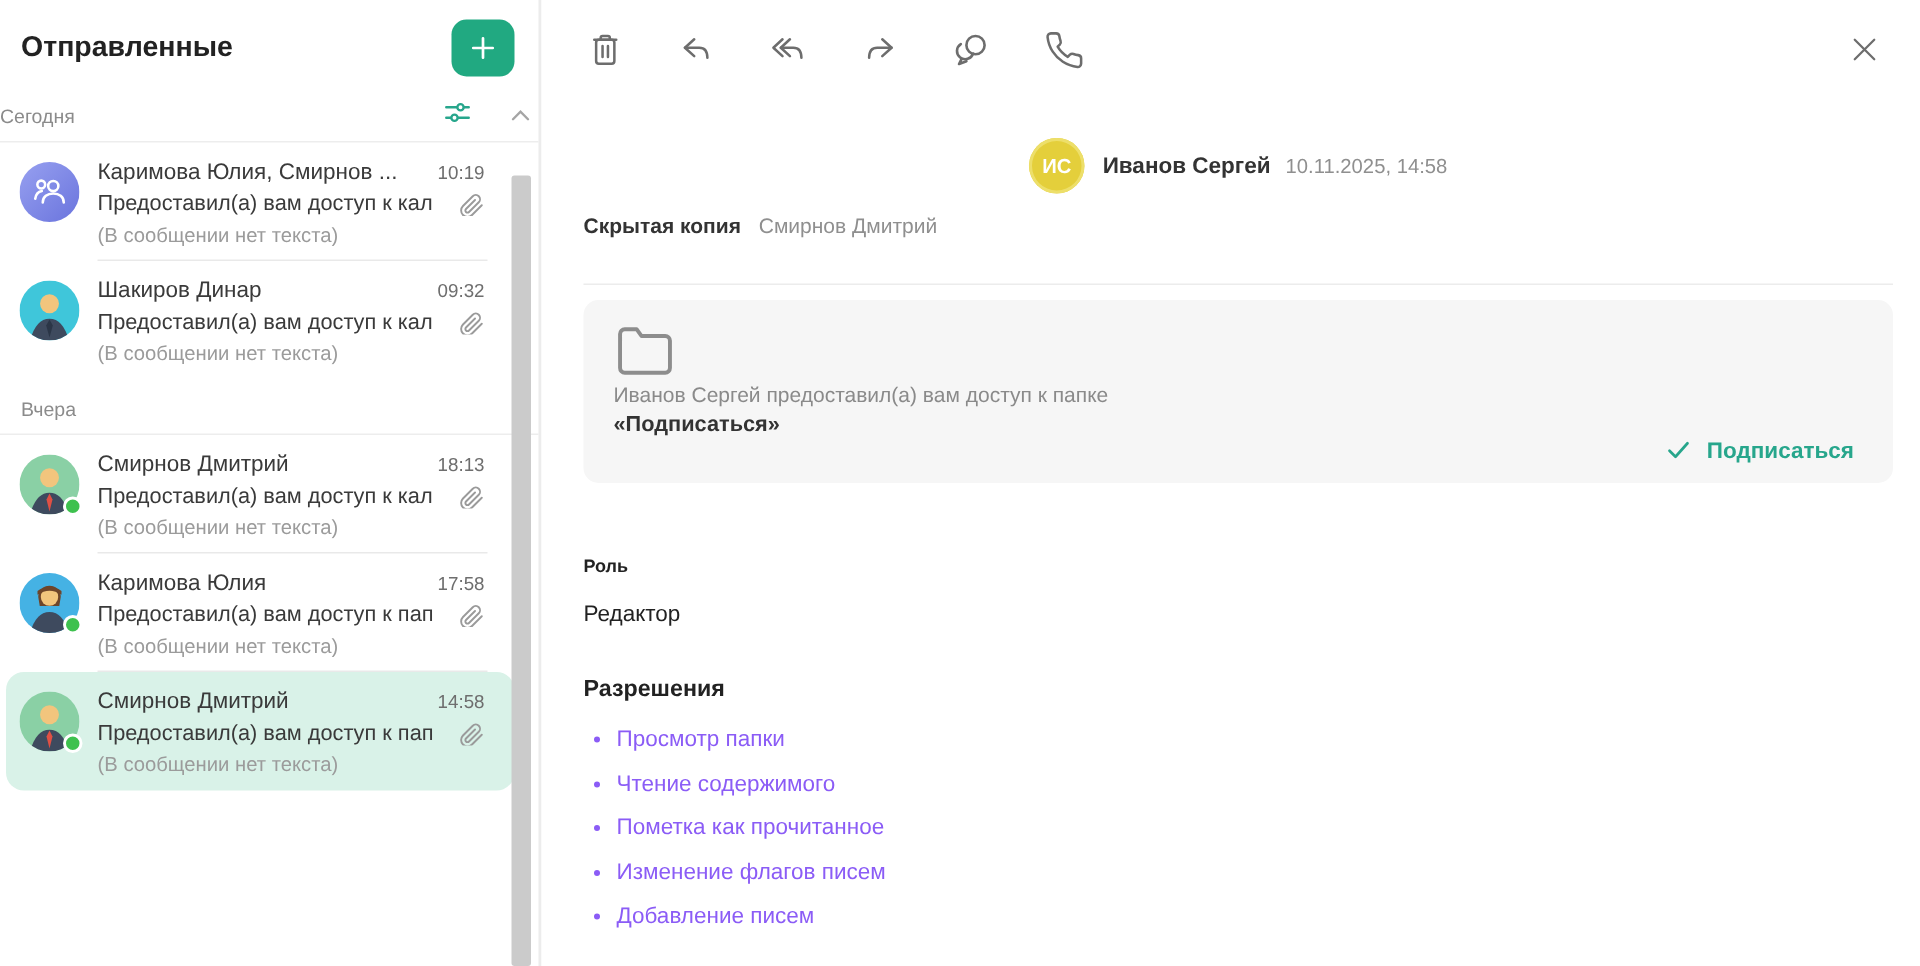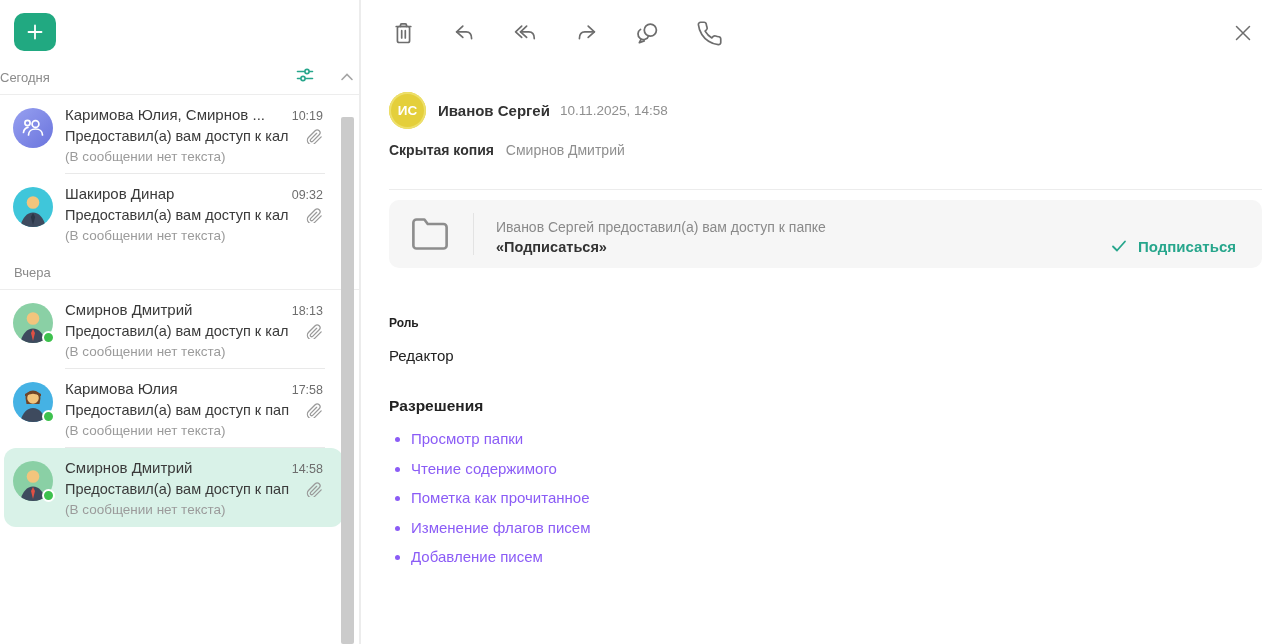--- a/index.html
+++ b/index.html
@@ -29,30 +29,30 @@
   .row-note { margin-top:5px; font-size:13.5px; color:#9b9b9b; white-space:nowrap; overflow:hidden; }
   .day-label { padding:12px 16px 9px 14px; font-size:13px; color:#8b8b8b; border-bottom:1px solid #ededed; }
   .scroll-up { position:absolute; top:72px; right:5px; line-height:0; cursor:pointer; }
   .scroll-thumb { position:absolute; top:117px; bottom:0; right:5px; width:13px; background:#cbcbcb; border-radius:2px; cursor:pointer; }
 
   
   .main { flex:1; min-width:0; position:relative; padding:0 18px 0 28px; background:#fff; }
   .toolbar { display:flex; gap:34px; padding:19px 0 8px 1px; }
   .tool-btn { background:none; border:none; cursor:pointer; padding:0; line-height:0; }
   .close-btn { position:absolute; top:22px; right:26px; background:none; border:none; cursor:pointer; padding:0; line-height:0; }
-  .msg-header { display:flex; align-items:center; margin-top:37px; }
+  .msg-header { display:flex; align-items:center; margin-top:37px;justify-content:center; }
   .sender-avatar { width:37px; height:37px; border-radius:50%; background:#e4cf3b; color:#fff; font-size:13.5px; font-weight:bold; display:flex; align-items:center; justify-content:center; box-shadow:inset 0 0 0 2px #eddf6a; }
   .sender-name { margin-left:12px; font-size:15px; font-weight:bold; color:#333; }
   .msg-date { margin-left:10px; font-size:13.5px; color:#8f8f8f; }
   .subject { margin-top:19px; font-size:23.5px; font-weight:bold; color:#2e2e2e; letter-spacing:.2px; }
   .bcc-row { margin-top:13px; font-size:14px; }
   .bcc-label { font-weight:bold; color:#333; }
   .bcc-value { color:#8f8f8f; margin-left:8px; }
   .rule { border:none; border-top:1px solid #ececec; margin-top:31px; }
-  .folder-box { display:flex; align-items:flex-end; background:#f6f6f6; border-radius:10px; margin-top:10px; padding:13px 26px 13px 20px; }
+  .folder-box { display:flex; align-items:flex-start; background:#f6f6f6; border-radius:10px; margin-top:10px; padding:13px 26px 13px 20px;flex-direction:column; }
   .folder-divider { width:1px; align-self:stretch; background:#e3e3e3; margin:0 22px 0 22px; }
   .notice-text { font-size:14px; }
   .notice-line1 { color:#8a8a8a; }
   .notice-line2 { margin-top:4px; font-weight:bold; color:#333; font-size:14.5px; }
   .subscribe-btn { margin-left:auto; display:flex; align-items:center; gap:10px; background:none; border:none; cursor:pointer; color:#27a68c; font-size:15px; font-weight:bold; font-family:"Liberation Sans", sans-serif; }
   .sec-title { margin-top:48px; font-size:12px; font-weight:bold; color:#222; }
   .sec-value { margin-top:17px; font-size:15px; color:#222; }
   .perm-title { margin-top:33px; font-size:15.5px; font-weight:bold; color:#222; }
   .perm-list { margin:15px 0 0 22px; }
   .perm-list li { font-size:15px; color:#8b5cf6; margin-bottom:12.5px; }
@@ -70,20 +70,21 @@
       <stop offset="0" stop-color="#97a0f0"></stop>
         <stop offset="1" stop-color="#6a74dd"></stop>
     </linearGradient>
   </defs>
 </svg>
 
 <div class="app">
 
   <aside class="sidebar">
     <div class="sidebar-header">
+      <div class="sidebar-title">Отправленные</div>
       <button class="compose-btn">
         <span>
           <svg width="20" height="20" viewBox="0 0 20 20">
               <path d="M10 3.5 V16.5 M3.5 10 H16.5" stroke="#fff" stroke-width="1.8" stroke-linecap="round" fill="none"></path>
             </svg>
         </span>
       </button>
     </div>
 
     <div class="section-head">

